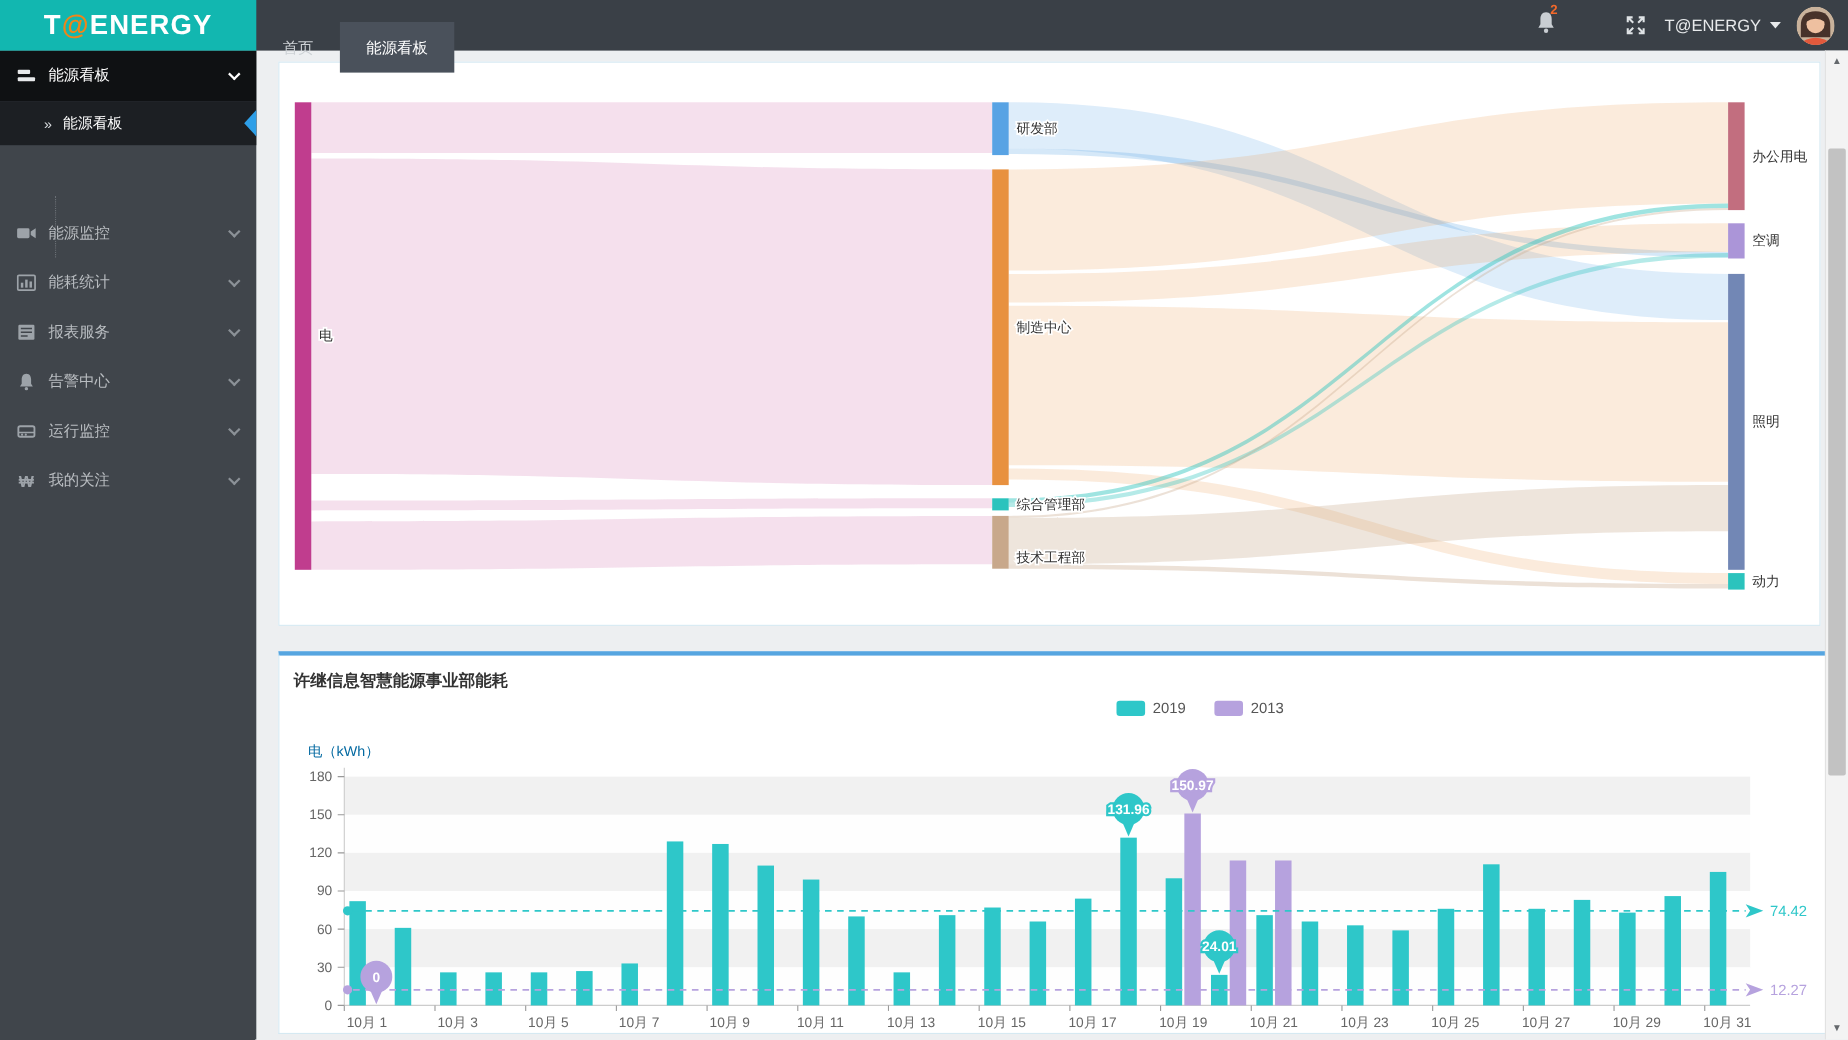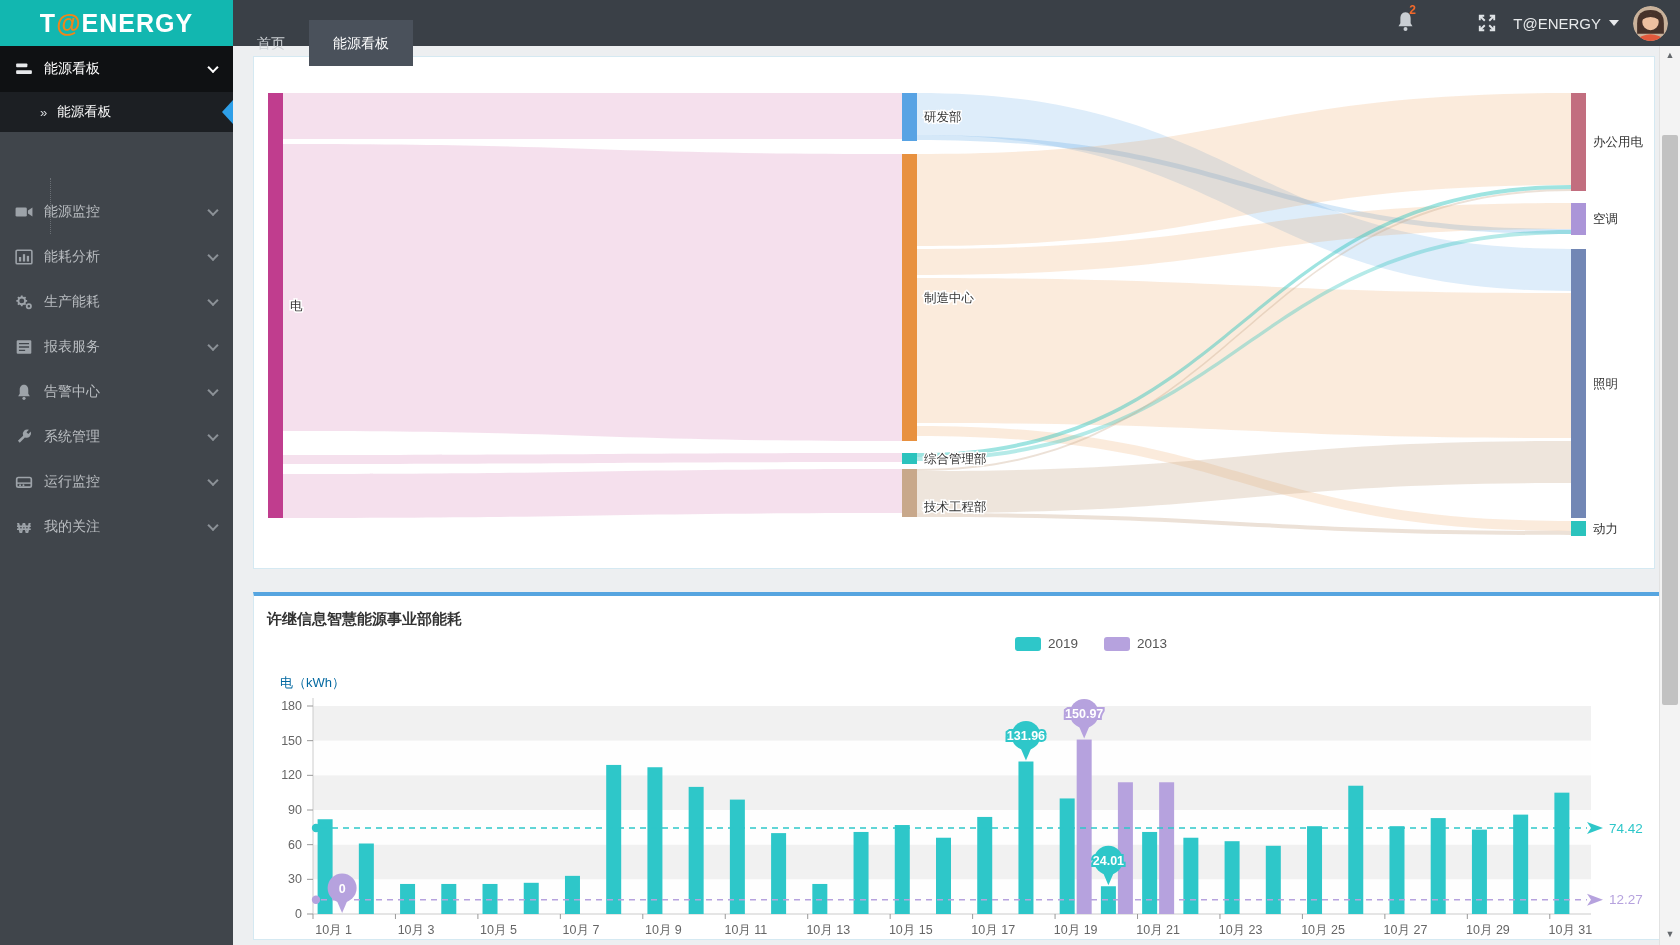--- a/index.html
+++ b/index.html
@@ -142,55 +142,37 @@
       <span>能源监控</span>
         <span class="chev"></span>
     </div>
     <div class="side-row">
       <svg class="s-icon" viewBox="0 0 16 16">
         <rect x="1" y="2" width="14" height="12" rx="1" fill="none" stroke="#9da3a9" stroke-width="1.4"></rect>
         <rect x="3.5" y="8" width="2" height="4" fill="#9da3a9"></rect>
         <rect x="7" y="5.5" width="2" height="6.5" fill="#9da3a9"></rect>
         <rect x="10.5" y="7" width="2" height="5" fill="#9da3a9"></rect>
       </svg>
-      <span>能耗分析</span>
-        <span class="chev"></span>
-    </div>
-    <div class="side-row">
-      <svg class="s-icon" viewBox="0 0 16 16">
-        <g fill="none" stroke="#9da3a9" stroke-width="1.6">
-          <circle cx="6" cy="7" r="3"></circle>
-          <path d="M6,2.2 V4 M6,10 V11.8 M1.2,7 H3 M9,7 H10.8 M2.6,3.6 L3.9,4.9 M8.1,9.1 L9.4,10.4 M9.4,3.6 L8.1,4.9 M3.9,9.1 L2.6,10.4"></path>
-          <circle cx="12.3" cy="11.8" r="1.9"></circle>
-        </g>
-      </svg>
-      <span>生产能耗</span>
+      <span>能耗统计</span>
         <span class="chev"></span>
     </div>
     <div class="side-row">
       <svg class="s-icon" viewBox="0 0 16 16">
         <rect x="1.5" y="2" width="13" height="12" rx="1" fill="#9da3a9"></rect>
         <path d="M3.5,5 H12.5 M3.5,8 H12.5 M3.5,11 H9" stroke="#40454b" stroke-width="1.2"></path>
       </svg>
       <span>报表服务</span>
         <span class="chev"></span>
     </div>
     <div class="side-row">
       <svg class="s-icon" viewBox="0 0 16 16">
         <path d="M8,1.5 C5.2,1.5 4.2,3.8 4.2,6.2 L4.2,9.6 L2.8,11.8 L13.2,11.8 L11.8,9.6 L11.8,6.2 C11.8,3.8 10.8,1.5 8,1.5 Z" fill="#9da3a9"></path>
         <circle cx="8" cy="13.6" r="1.4" fill="#9da3a9"></circle>
       </svg>
       <span>告警中心</span>
-        <span class="chev"></span>
-    </div>
-    <div class="side-row">
-      <svg class="s-icon" viewBox="0 0 16 16">
-        <path d="M14,3.2 A4,4 0 0 1 8.8,8.4 L4.2,13 L2.6,11.4 L7.2,6.8 A4,4 0 0 1 12.4,1.6 L10.2,3.8 L11.8,5.4 Z" fill="#9da3a9"></path>
-      </svg>
-      <span>系统管理</span>
         <span class="chev"></span>
     </div>
     <div class="side-row">
       <svg class="s-icon" viewBox="0 0 16 16">
         <rect x="1.5" y="4" width="13" height="8.5" rx="1.5" fill="none" stroke="#9da3a9" stroke-width="1.5"></rect>
         <path d="M1.5,9 H14.5" stroke="#9da3a9" stroke-width="1.3"></path>
         <circle cx="4.5" cy="10.8" r="0.9" fill="#9da3a9"></circle>
         <circle cx="7.5" cy="10.8" r="0.9" fill="#9da3a9"></circle>
       </svg>
       <span>运行监控</span>

